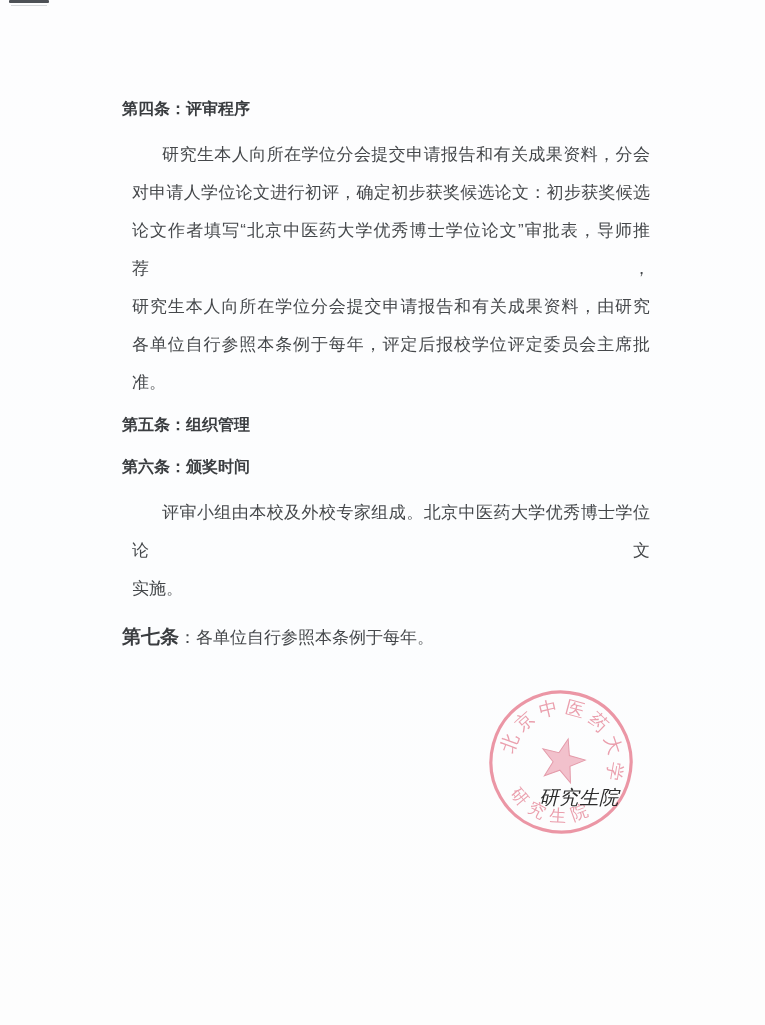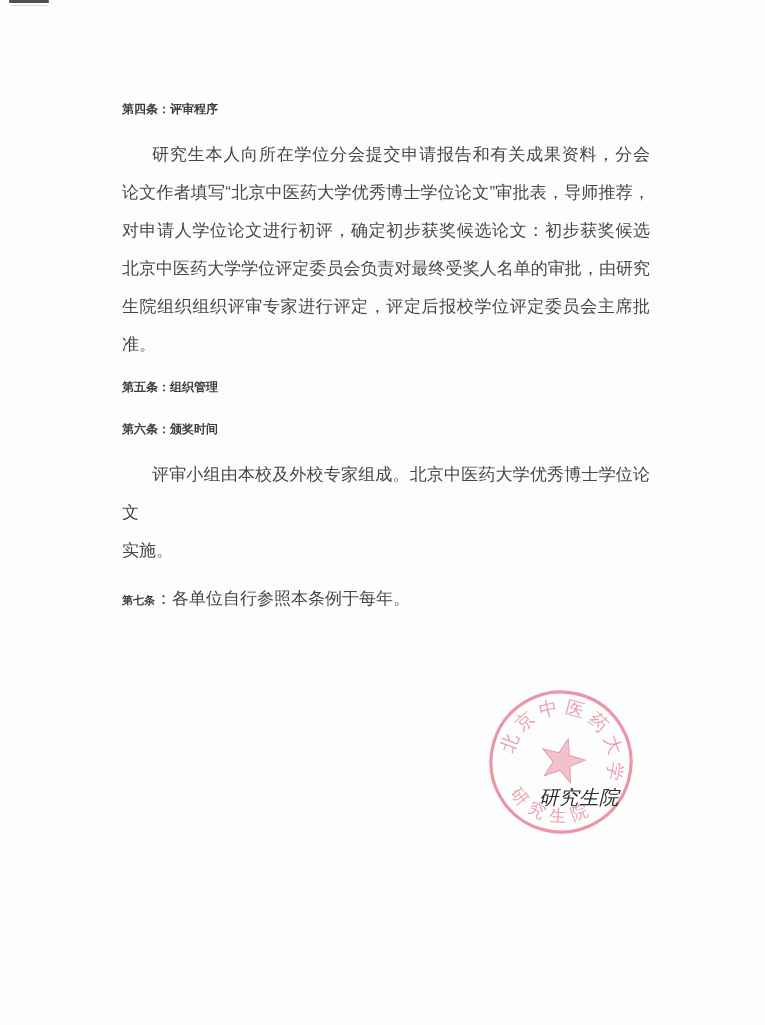--- a/index.html
+++ b/index.html
@@ -23,43 +23,44 @@
     position:absolute;left:11px;top:5px;width:36px;height:1px;
     background:#c3c7cc;opacity:.7;
   }
   .doc{
     position:absolute;left:122px;top:86px;width:528px;
     color:#45484b;
     font-size:17px;
   }
   .heading{
     font-weight:bold;
-    font-size:12px;
+    font-size:16px;
     color:#3a3d40;
     line-height:38px;
     margin-top:4px;
     text-align:left;
   }
   .para{margin-top:8px;}
   .para .line{
     line-height:38px;
     text-align:justify;
     text-align-last:justify;
+    margin-left:10px;
   }
   .para .line.last{
     text-align-last:left;
   }
   .para .line:first-child{
     text-indent:30px;
   }
   .article-line{
     margin-top:10px;
     line-height:38px;
   }
-  .article-line .bold{font-weight:bold;color:#3a3d40;font-size:11px;}
+  .article-line .bold{font-weight:bold;color:#3a3d40;font-size:19px;}
   
   .seal-svg{
     position:absolute;left:486px;top:687px;width:150px;height:150px;
     opacity:.93;
     font-family:"Liberation Sans", sans-serif;
   }
   .seal-overlay{
     position:absolute;left:539px;top:786px;
     font-size:19.5px;color:#2c2c2c;letter-spacing:0.5px;
     line-height:22px;
@@ -73,24 +74,24 @@
 
   <div class="artifact-dark"></div>
   <div class="artifact-light"></div>
 
   <div class="doc">
 
     <div class="heading">第四条：评审程序</div>
 
     <div class="para">
         <div class="line">研究生本人向所在学位分会提交申请报告和有关成果资料，分会</div>
+        <div class="line">对申请人学位论文进行初评，确定初步获奖候选论文：初步获奖候选</div>
         <div class="line">论文作者填写“北京中医药大学优秀博士学位论文”审批表，导师推荐，</div>
-        <div class="line">对申请人学位论文进行初评，确定初步获奖候选论文：初步获奖候选</div>
-        <div class="line">北京中医药大学学位评定委员会负责对最终受奖人名单的审批，由研究</div>
-        <div class="line">生院组织组织评审专家进行评定，评定后报校学位评定委员会主席批</div>
+        <div class="line">研究生本人向所在学位分会提交申请报告和有关成果资料，由研究</div>
+        <div class="line">各单位自行参照本条例于每年，评定后报校学位评定委员会主席批</div>
         <div class="line last">准。</div>
       </div>
 
     <div class="heading">第五条：组织管理</div>
 
 
     <div class="heading">第六条：颁奖时间</div>
 
     <div class="para">
         <div class="line">评审小组由本校及外校专家组成。北京中医药大学优秀博士学位论文</div>

